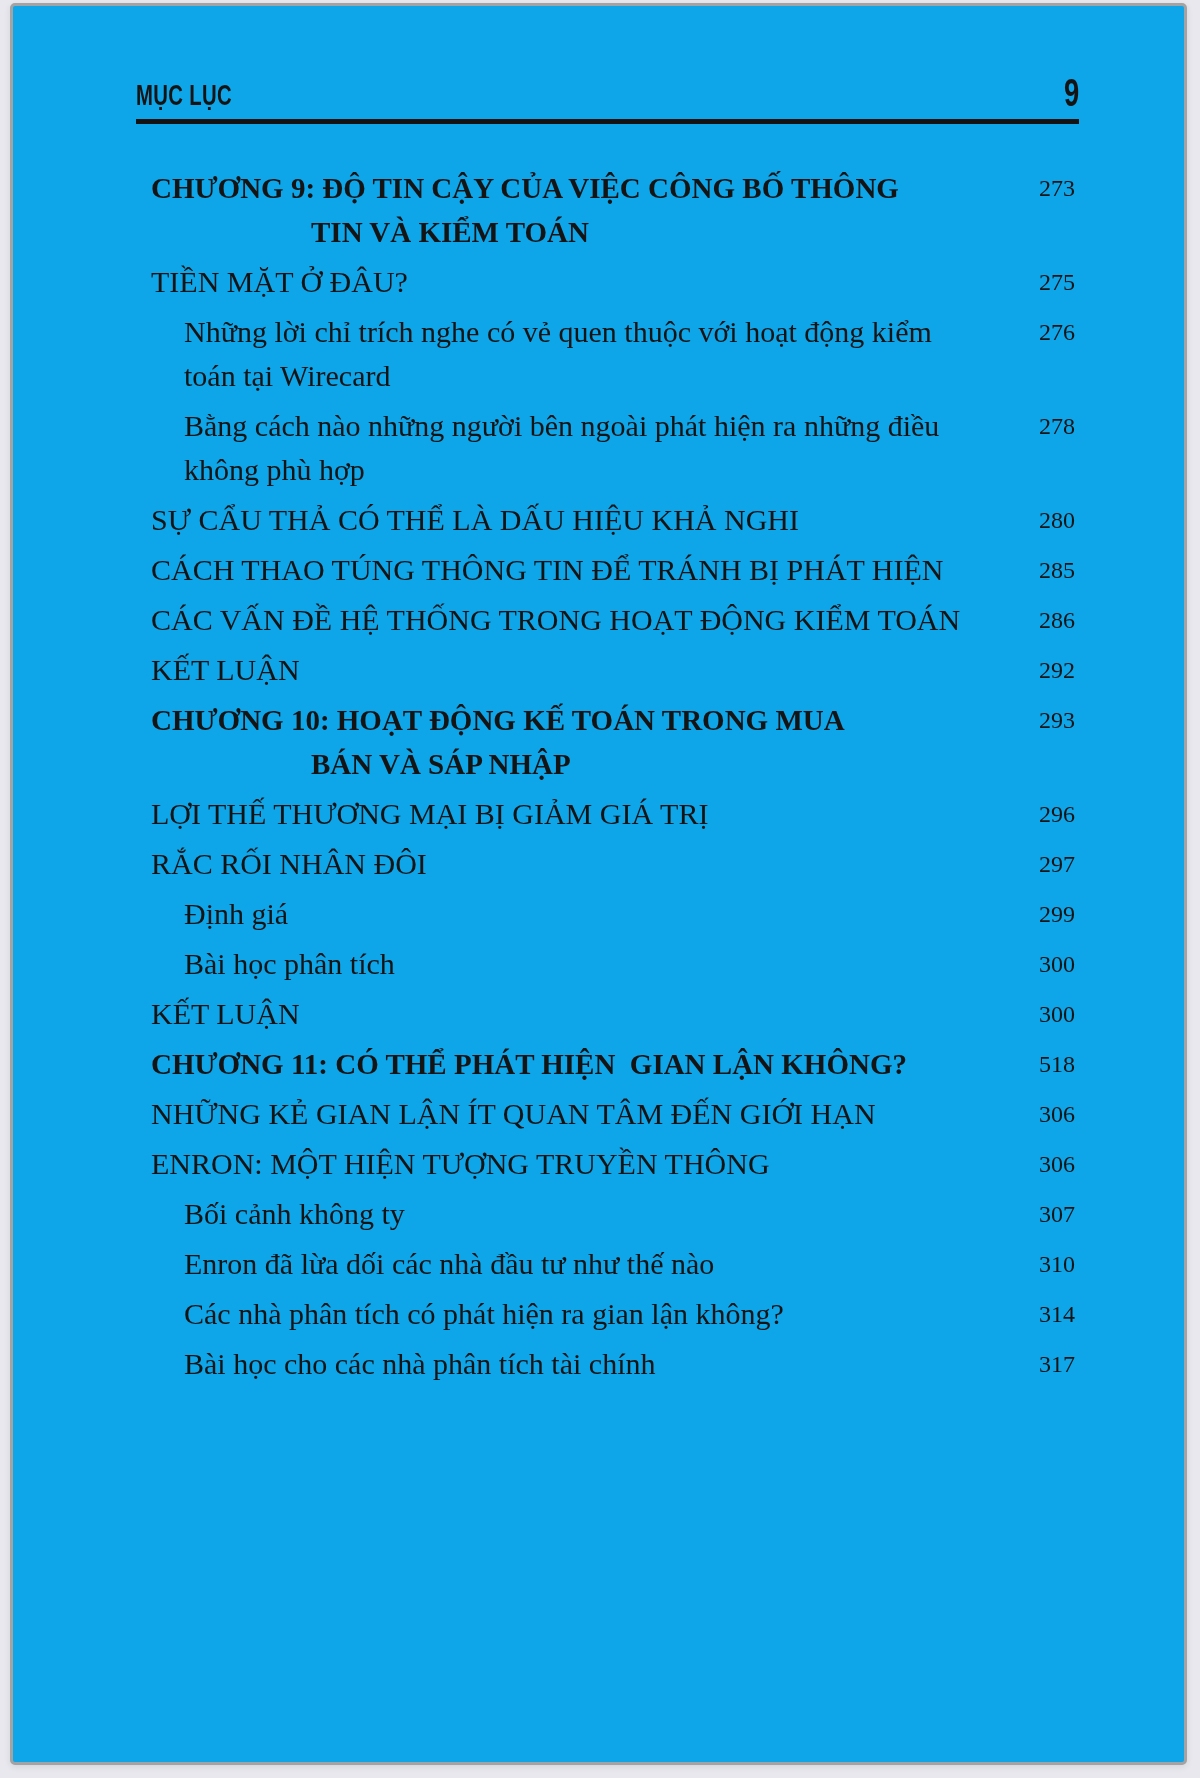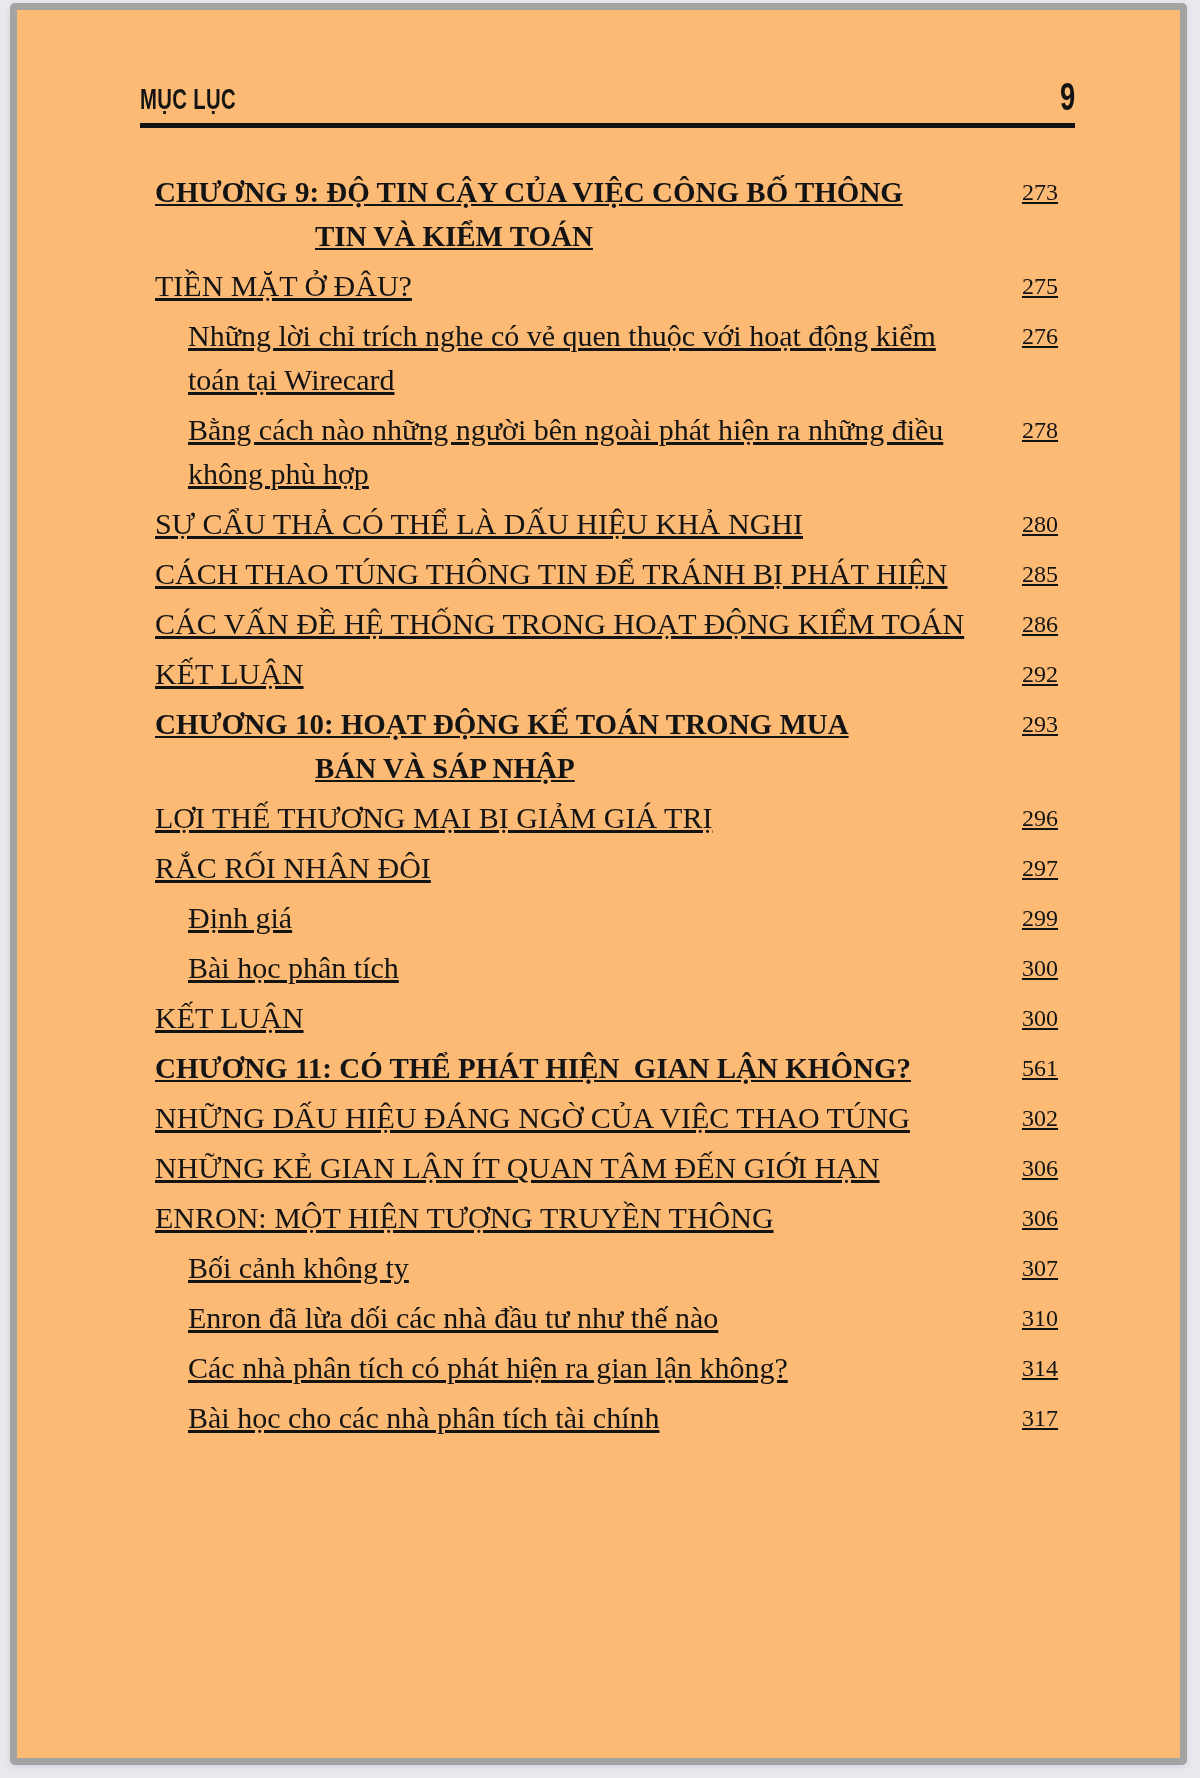--- a/index.html
+++ b/index.html
@@ -7,22 +7,22 @@
     width:1200px;height:1778px;
     background:#e8e8ee;
     font-family:"Liberation Serif","DejaVu Serif",serif;
     color:#141414;
     position:relative;
     overflow:hidden;
   }
   .page{
     position:absolute;
     left:10px; top:3px; right:13px; bottom:13px;
-    background:#fdba74;
-    border:7px solid #a3a3a3;
+    background:#0ea5e9;
+    border:3px solid #a3a3a3;
     border-radius:5px;
     box-shadow:0 2px 6px rgba(40,40,70,0.10);
     box-sizing:border-box;
   }
   .page-inner{
     padding:70px 105px 0 123px;
   }
   
   .header{
     display:flex;
@@ -47,22 +47,21 @@
     font-size:38px;
     line-height:34px;
     transform:scaleX(0.72);
     transform-origin:right bottom;
   }
   
   .toc{
     margin-top:42px;
     padding-left:15px;
     padding-right:-0px;
-    margin-right:17px;
-    text-decoration:underline;
+    margin-right:4px;
   }
   .row{
     display:flex;
     align-items:flex-start;
     margin-bottom:6px;
   }
   .title{
     flex:1 1 0;
     min-width:0;
   }
@@ -187,27 +186,21 @@
         <div class="row section">
           <div class="title">
             <div class="line">KẾT LUẬN</div>
           </div>
           <div class="pagenum">300</div>
         </div>
         <div class="row chapter">
           <div class="title">
             <div class="line">CHƯƠNG 11: CÓ THỂ PHÁT HIỆN  GIAN LẬN KHÔNG?</div>
           </div>
-          <div class="pagenum">561</div>
-        </div>
-        <div class="row section">
-          <div class="title">
-            <div class="line">NHỮNG DẤU HIỆU ĐÁNG NGỜ CỦA VIỆC THAO TÚNG</div>
-          </div>
-          <div class="pagenum">302</div>
+          <div class="pagenum">518</div>
         </div>
         <div class="row section">
           <div class="title">
             <div class="line">NHỮNG KẺ GIAN LẬN ÍT QUAN TÂM ĐẾN GIỚI HẠN</div>
           </div>
           <div class="pagenum">306</div>
         </div>
         <div class="row section">
           <div class="title">
             <div class="line">ENRON: MỘT HIỆN TƯỢNG TRUYỀN THÔNG</div>

